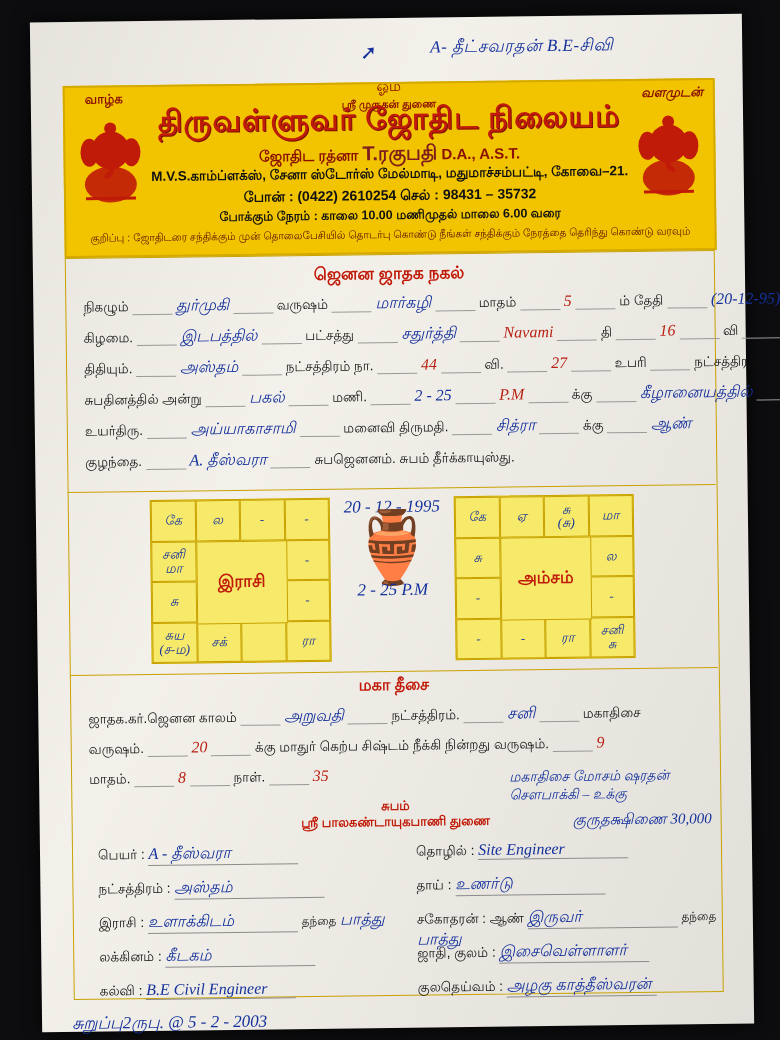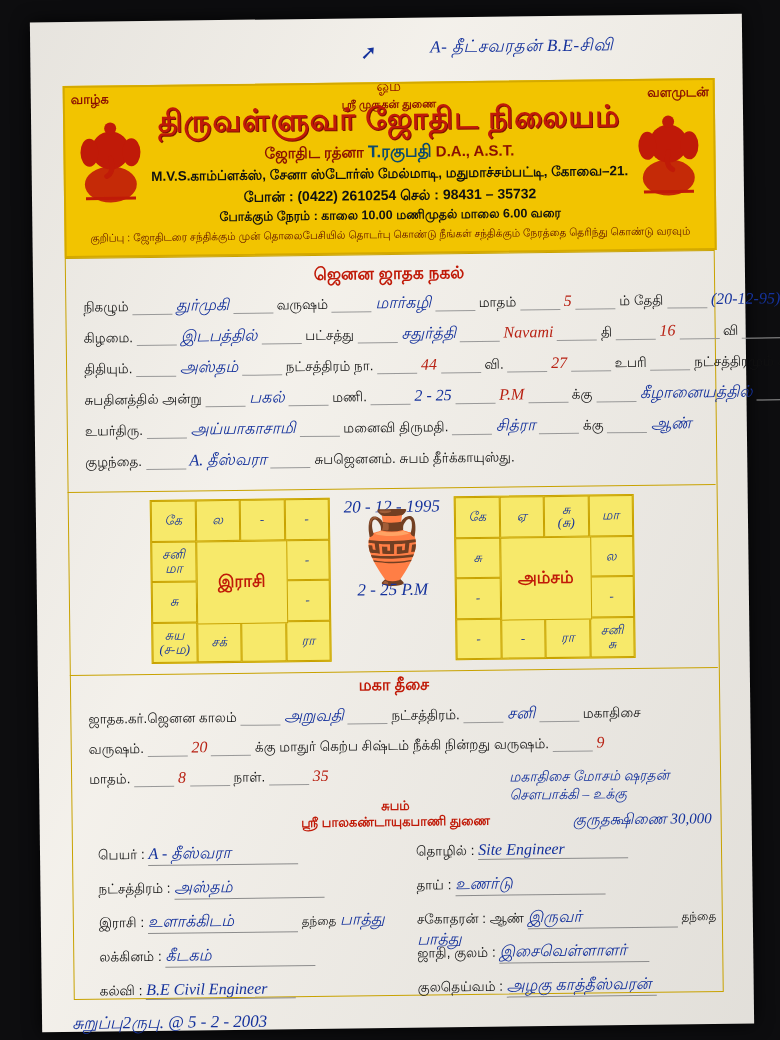--- a/index.html
+++ b/index.html
@@ -42,38 +42,38 @@
   
   #header{
     position:absolute;left:32px;top:64px;width:648px;height:168px;
     background:#f2c400;
     border:2px solid #d4a900;
     overflow:hidden;
   }
   #header .corner{
     position:absolute;top:4px;font-size:13px;font-weight:bold;color:#8a1002;
   }
-  #corner-l{left:6px;}
-  #corner-r{right:4px;}
+  #corner-l{left:20px;}
+  #corner-r{right:10px;font-style:italic;}
   #bless{
     position:absolute;top:3px;left:0;right:0;text-align:center;
     font-size:11px;color:#8a1002;font-weight:bold;
   }
   #om{position:absolute;top:-7px;left:0;right:0;text-align:center;font-size:15px;color:#8a1002;}
   #shop-title{
     position:absolute;top:18px;left:0;right:0;text-align:center;
     font-size:30px;font-weight:bold;color:#c01a08;
     letter-spacing:1px;
     text-shadow:1px 1px 0 #7d1200;
   }
   #astro-line{
     position:absolute;top:58px;left:0;right:0;text-align:center;
     font-size:15px;color:#8a1002;font-weight:bold;
   }
-  #astro-line .big{color:#0c4a6e;font-size:17px;}
+  #astro-line .big{color:#7f1d1d;font-size:20px;}
   #addr{
     position:absolute;top:82px;left:0;right:0;text-align:center;
     font-size:13.5px;color:#111;font-weight:bold;
   }
   #phone{
     position:absolute;top:103px;left:0;right:0;text-align:center;
     font-size:14px;color:#111;font-weight:bold;
   }
   #hours{
     position:absolute;top:124px;left:0;right:0;text-align:center;

